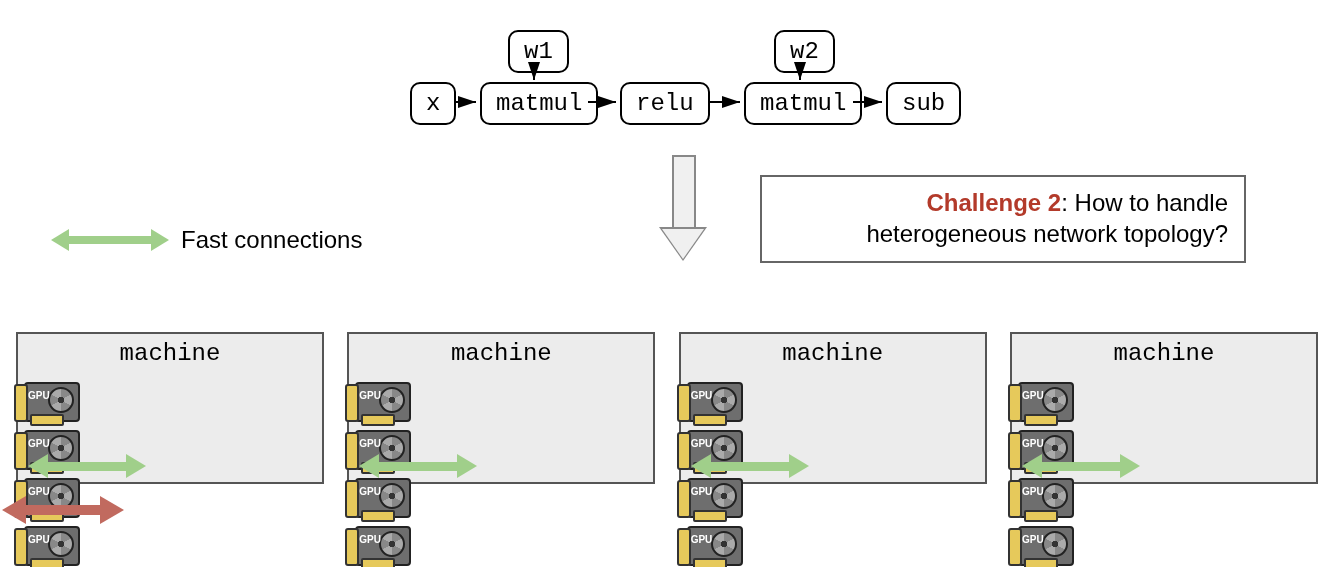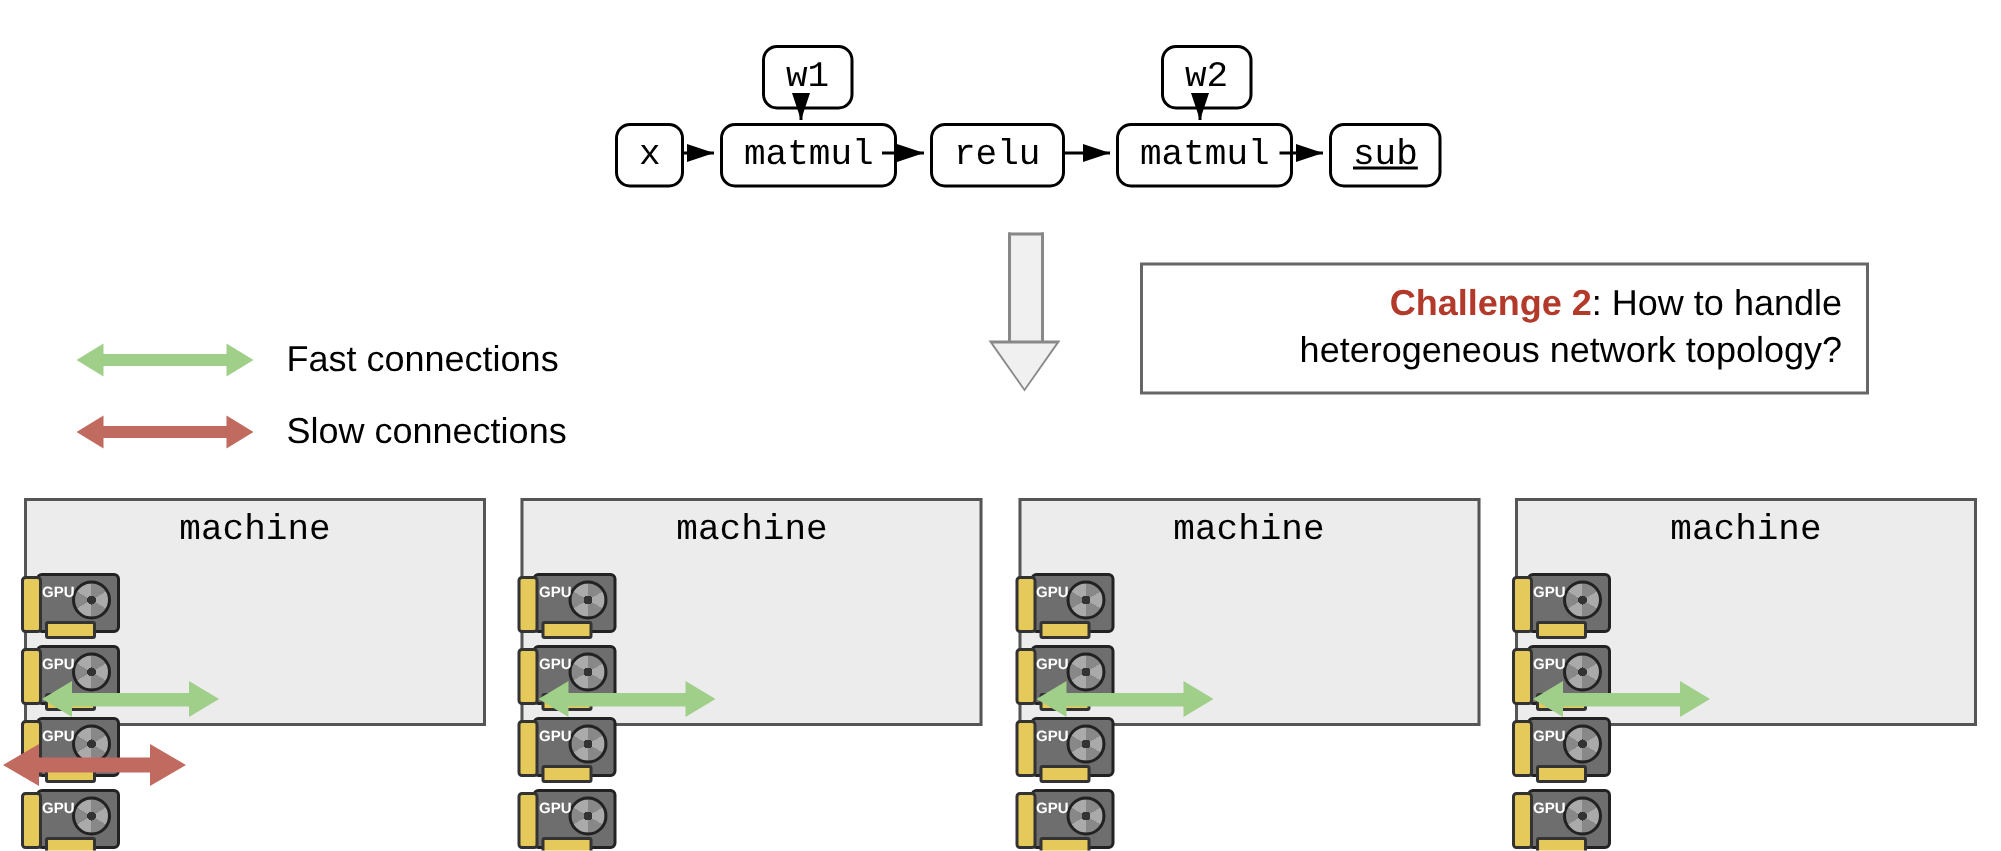--- a/index.html
+++ b/index.html
@@ -85,21 +85,21 @@
   .challenge .title { color: #b33a2a; font-weight: bold; }
 
   
   .legend {
     position: absolute;
     left: 55px;
     top: 220px;
     font-size: 24px;
   }
   .legend-row { display: flex; align-items: center; height: 40px; margin-bottom: 8px; }
-  .legend-row .lbl { margin-left: 26px; }
+  .legend-row .lbl { margin-left: 16px; }
   .dbl-arrow {
     position: relative;
     height: 8px;
     width: 110px;
   }
   .dbl-arrow .bar {
     position: absolute;
     left: 12px; right: 12px;
     top: 0;
     height: 8px;
@@ -238,21 +238,21 @@
 </head>
 <body>
 
 <div class="graph">
   <div class="op-node mono" style="left:0px;   top:52px;">x</div>
   <div class="op-node mono" style="left:98px;  top:0px;">w1</div>
   <div class="op-node mono" style="left:70px;  top:52px;">matmul</div>
   <div class="op-node mono" style="left:210px; top:52px;">relu</div>
   <div class="op-node mono" style="left:364px; top:0px;">w2</div>
   <div class="op-node mono" style="left:334px; top:52px;">matmul</div>
-  <div class="op-node mono" style="left:476px; top:52px;text-decoration:underline;">sub</div>
+  <div class="op-node mono" style="left:476px; top:52px;">sub</div>
 
   <svg width="570" height="120" style="position:absolute;left:0;top:0;pointer-events:none">
     <defs>
       <marker id="ah" markerWidth="10" markerHeight="10" refX="9" refY="3" orient="auto">
         <path d="M0,0 L0,6 L9,3 z" fill="#000"></path>
       </marker>
     </defs>
 
     <line x1="44" y1="72" x2="66" y2="72" stroke="#000" stroke-width="2" marker-end="url(#ah)"></line>
 
@@ -279,28 +279,20 @@
 
 <div class="legend">
   <div class="legend-row">
     <div class="dbl-arrow green">
       <div class="bar"></div>
         <div class="al"></div>
         <div class="ar"></div>
     </div>
     <span class="lbl">Fast connections</span>
   </div>
-  <div class="legend-row">
-    <div class="dbl-arrow red">
-      <div class="bar"></div>
-        <div class="al"></div>
-        <div class="ar"></div>
-    </div>
-    <span class="lbl">Slow connections</span>
-  </div>
 </div>
 
 <div class="machines">
 
 <div class="machine">
       <div class="m-label mono">machine</div>
       <div class="gpu-row">
         <div class="gpu">
           <div class="board"></div>
           <div class="bracket"></div>

